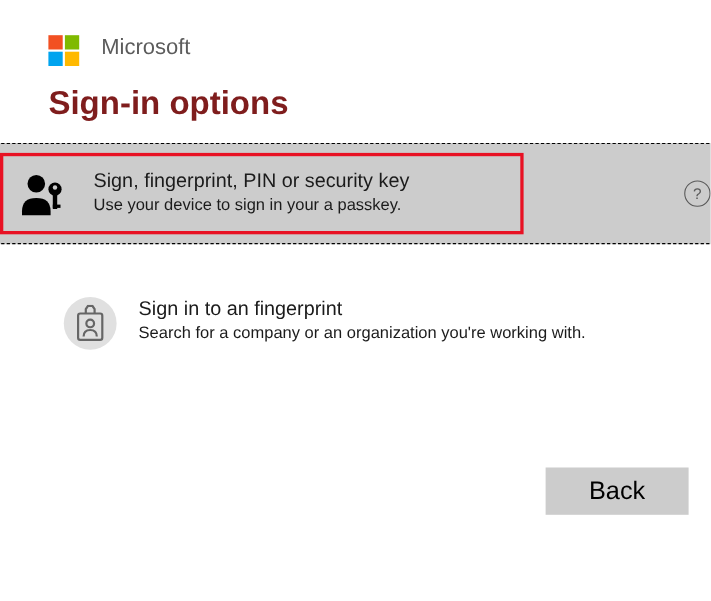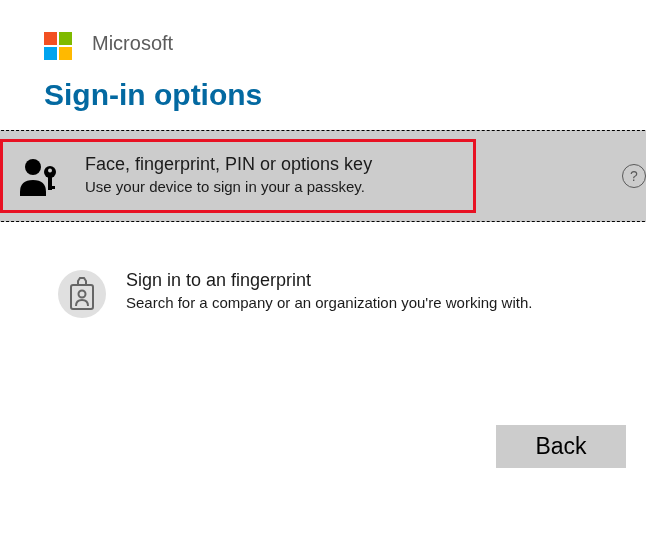--- a/index.html
+++ b/index.html
@@ -39,21 +39,21 @@
     .sq-b { background: #00A4EF; }
     .sq-y { background: #FFB900; }
     .brand-text {
       font-size: 20px;
       color: #5c5c5c;
       font-weight: 500;
     }
     .title {
       font-size: 30px;
       font-weight: 600;
-      color: #0369a1;
+      color: #7f1d1d;
       margin-bottom: 18px;
     }
     .option-highlighted-wrapper {
       position: relative;
       background: #cccccc;
       border-top: 1px dashed #000;
       border-bottom: 1px dashed #000;
       margin: 0 -44px;
       padding: 8px 44px;
     }
@@ -157,21 +157,21 @@
       <svg width="46" height="40" viewBox="0 0 46 40">
         <circle cx="15" cy="11" r="8" fill="#000"></circle>
         <path d="M 2 36 Q 2 24 15 24 Q 28 24 28 36 L 28 40 L 2 40 Z" fill="#000"></path>
         <circle cx="32" cy="16" r="6" fill="#000"></circle>
         <circle cx="32" cy="14.5" r="2" fill="#ccc"></circle>
         <rect x="30" y="20" width="4" height="14" fill="#000"></rect>
         <rect x="30" y="30" width="7" height="3" fill="#000"></rect>
       </svg>
     </div>
     <div class="option-text">
-      <div class="option-title">Face, fingerprint, PIN or options key</div>
+      <div class="option-title">Sign, fingerprint, PIN or security key</div>
       <div class="option-desc">Use your device to sign in your a passkey.</div>
     </div>
   </div>
   <div class="help-icon">
     <span>?</span>
   </div>
 </div>
 
 <div class="container">
   <div class="option-row">

